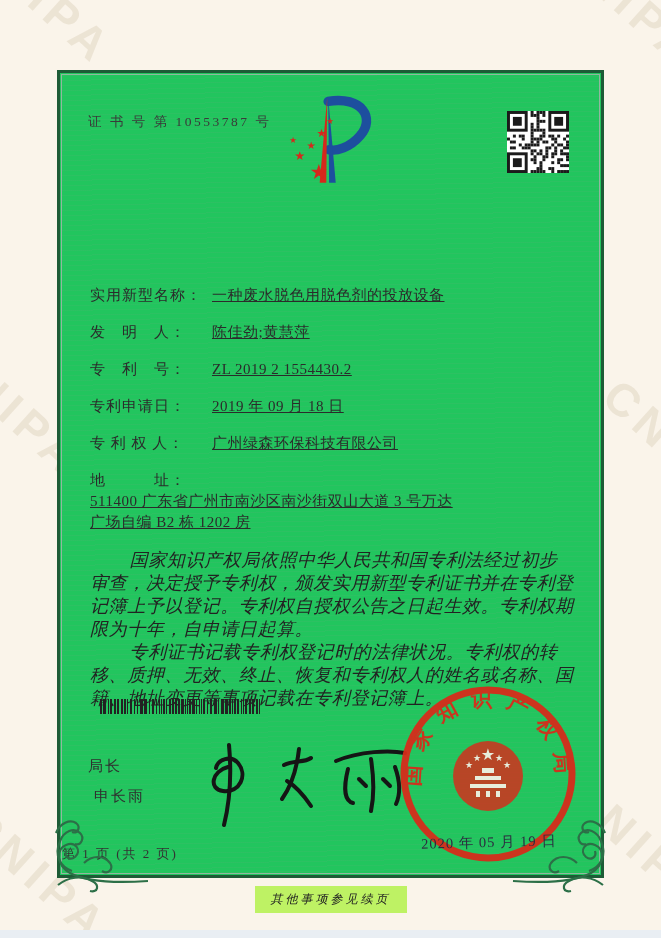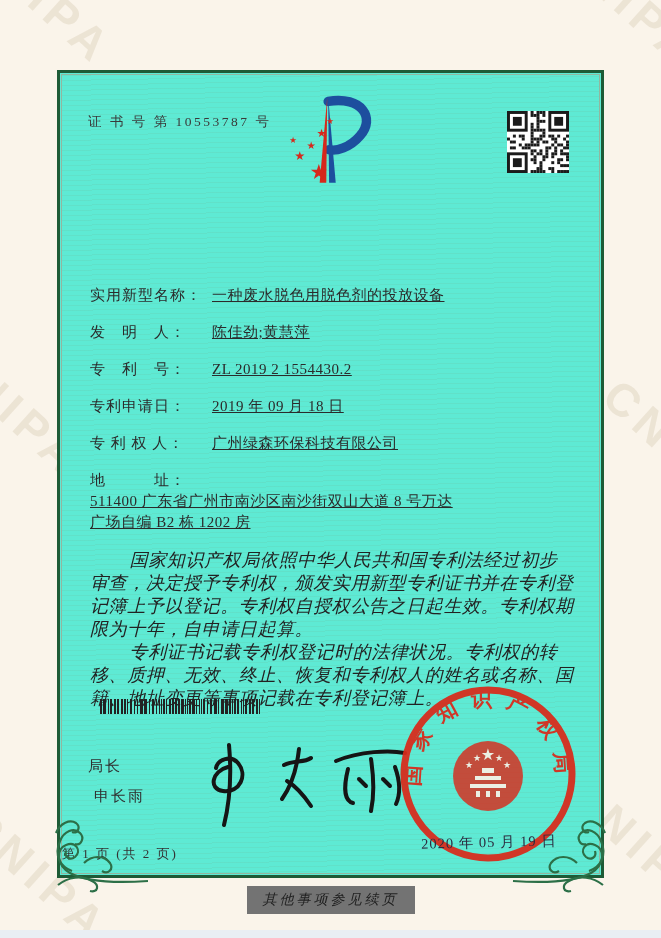--- a/index.html
+++ b/index.html
@@ -11,21 +11,21 @@
   
   .wm {
     position:absolute; font-family:"Liberation Sans", sans-serif;
     font-weight:bold; font-size:46px; letter-spacing:7px;
     color:rgba(198,180,150,0.26); transform:rotate(42deg); white-space:nowrap;
     user-select:none;
   }
   
   .frame {
     position:absolute; left:57px; top:70px; width:547px; height:808px;
-    border:3px solid #1d5b36; background:#5eead4;
+    border:3px solid #1d5b36; background:#22c55e;
   }
   .frame-inner {
     position:absolute; inset:1px; border:1px solid #92b69f;
     background-image:repeating-linear-gradient(179deg,
       rgba(116,164,128,0.13) 0px, rgba(116,164,128,0.13) 1px,
       transparent 1px, transparent 5px);
   }
   .cert-no { position:absolute; left:26px; top:38px; font-size:13.5px; letter-spacing:2.5px; color:#3a3a3a; }
   .qr { position:absolute; right:30px; top:36px; width:62px; height:62px; }
   .logo { position:absolute; left:50%; top:16px; transform:translateX(-50%); width:104px; height:104px; }
@@ -58,21 +58,21 @@
     font-size:14.5px; letter-spacing:1px; color:#2d2d40; transform:rotate(-1.5deg);
   }
   .page-info { position:absolute; left:0; right:0; bottom:10px; font-size:13px; letter-spacing:2px; color:#333; }
   
   .orn { position:absolute; width:104px; height:84px; }
   .orn-bl { left:-14px; bottom:-22px; }
   .orn-br { right:-14px; bottom:-22px; transform:scaleX(-1); }
   
   .continuation {
     position:absolute; top:886px; left:50%; transform:translateX(-50%);
-    background:#737373; padding:5px 16px; font-style:italic; font-size:14px;
+    background:#bef264; padding:5px 16px; font-style:italic; font-size:12px;
     letter-spacing:3px; color:#222; white-space:nowrap;
   }
   .bottom-strip { position:absolute; left:0; bottom:0; width:100%; height:8px; background:#e9eef3; }
 </style>
 </head>
 <body>
 
 <div class="page">
 
   <div class="wm" style="left:-46px; top:-30px;">CNIPA</div>
@@ -245,21 +245,21 @@
         <div class="field-row">
           <span class="flabel">专　利　号：</span><span class="fvalue">ZL 2019 2 1554430.2</span>
         </div>
         <div class="field-row">
           <span class="flabel">专利申请日：</span><span class="fvalue">2019 年 09 月 18 日</span>
         </div>
         <div class="field-row">
           <span class="flabel">专 利 权 人：</span><span class="fvalue">广州绿森环保科技有限公司</span>
         </div>
         <div class="field-row" style="margin-bottom:12px;">
-          <span class="flabel">地　　　址：</span><span class="fvalue" style="width:368px;">511400 广东省广州市南沙区南沙街双山大道 8 号万达广场自编 B2 栋 1202 房</span>
+          <span class="flabel">地　　　址：</span><span class="fvalue" style="width:368px;">511400 广东省广州市南沙区南沙街双山大道 3 号万达广场自编 B2 栋 1202 房</span>
         </div>
 
         <div class="paras">
           <p>国家知识产权局依照中华人民共和国专利法经过初步审查，决定授予专利权，颁发实用新型专利证书并在专利登记簿上予以登记。专利权自授权公告之日起生效。专利权期限为十年，自申请日起算。</p>
           <p>专利证书记载专利权登记时的法律状况。专利权的转移、质押、无效、终止、恢复和专利权人的姓名或名称、国籍、地址变更等事项记载在专利登记簿上。</p>
         </div>
       </div>
 
       <svg class="barcode" viewBox="0 0 165 15" preserveAspectRatio="none">
         <g id="barcode-bars" fill="#222222">

